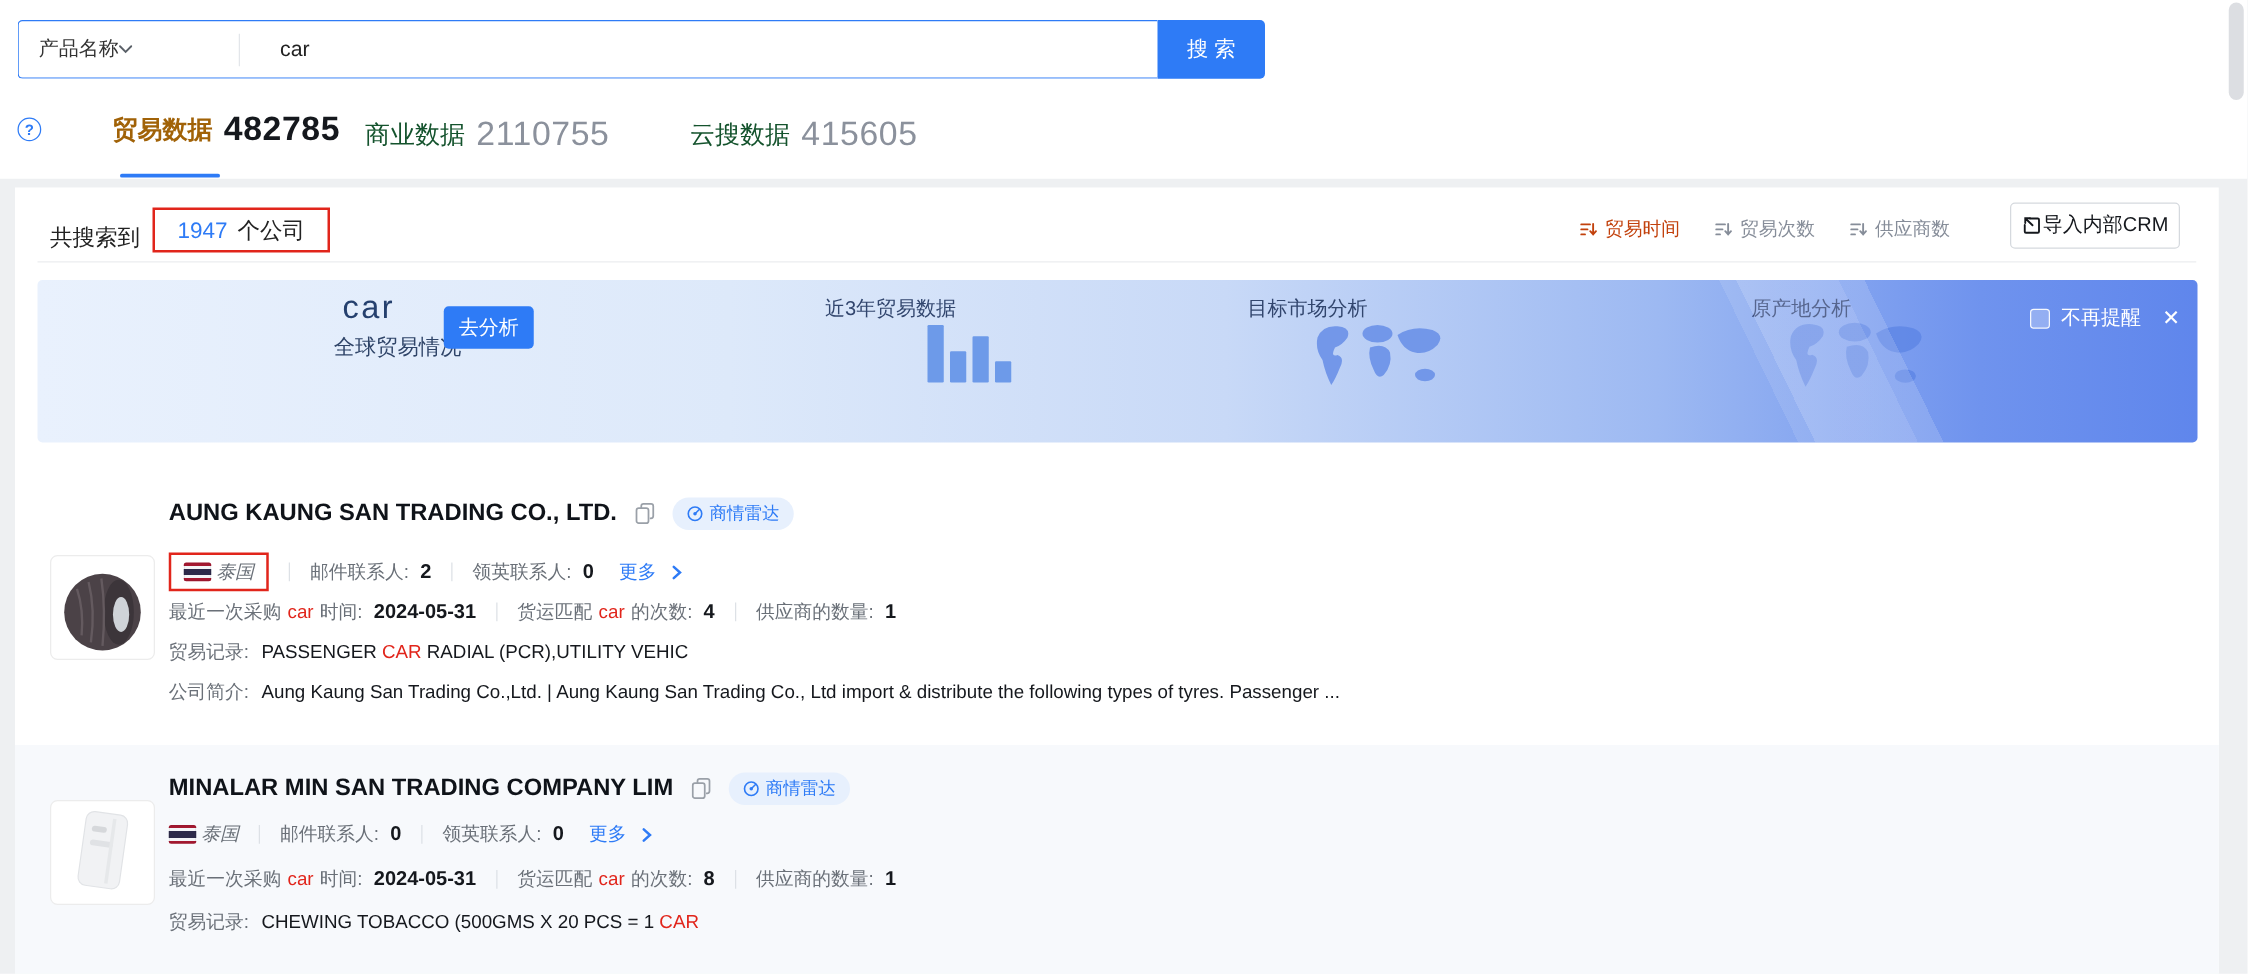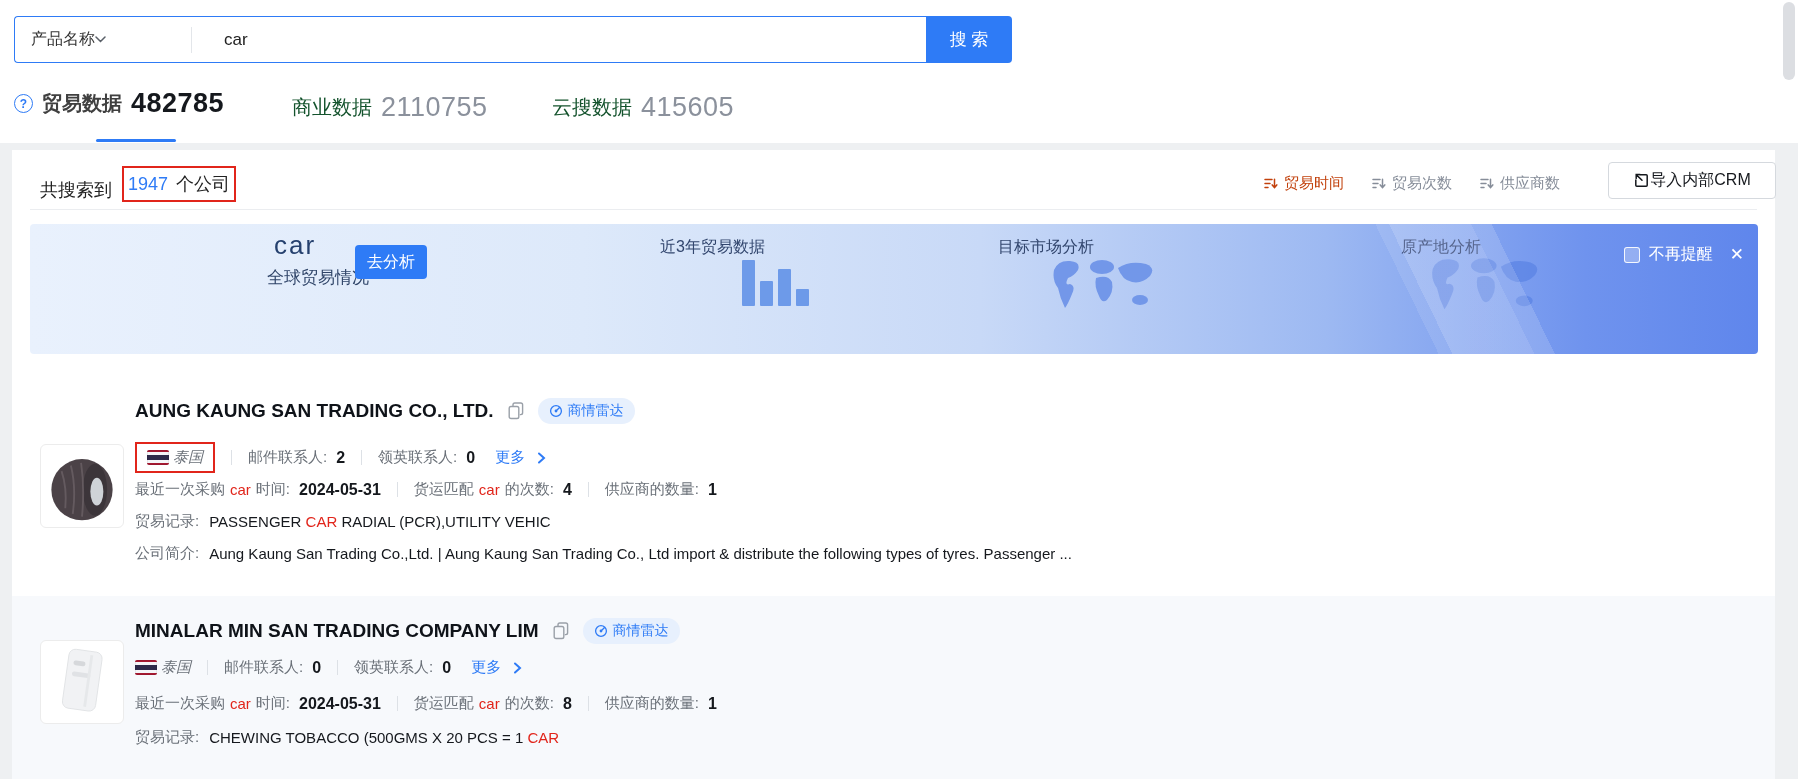--- a/index.html
+++ b/index.html
@@ -24,38 +24,38 @@
   .search-btn {
     position:absolute; left:926px; top:16px; width:86px; height:47px;
     background:#2e7bf6; color:#fff; font-size:17px; border:none;
     border-radius:0 4px 4px 0; cursor:pointer; font-family:inherit;
   }
   .tab { position:absolute; display:flex; align-items:center; cursor:pointer; }
   .tab-1 { left:14px; top:88px; }
   .tab-2 { left:292px; top:92px; }
   .tab-3 { left:552px; top:92px;align-items:center; }
   .help-icon { width:19px; height:19px; border:1.4px solid #2e7bf6; border-radius:50%; color:#2e7bf6; font-size:12px; font-weight:700; display:flex; align-items:center; justify-content:center; margin-right:9px; }
-  .tab-label-active { font-size:20px; font-weight:700; color:#404040; }
+  .tab-label-active { font-size:20px; font-weight:700; color:#a16207;margin-left:48px; }
   .tab-count-active { font-size:27px; font-weight:700; color:#15181d; margin-left:9px; letter-spacing:0.5px; }
   .tab-label { font-size:20px; color:#14532d; }
   .tab-count { font-size:27px; color:#8b919c; margin-left:9px; letter-spacing:0.5px; }
   .tab-underline { position:absolute; left:96px; top:139px; width:80px; height:3px; background:#2e7bf6; border-radius:2px; }
 
   
   .panel { position:absolute; left:12px; top:150px; width:1763px; height:629px; background:#fff; }
 
   .found { position:absolute; left:28px; top:16px; display:flex; align-items:flex-end; font-size:18px; color:#222; }
-  .red-box { border:2px solid #e1251b; padding:4px 4px; margin-left:10px; display:inline-flex; align-items:center; gap:8px; }
+  .red-box { border:2px solid #e1251b; padding:4px 18px; margin-left:10px; display:inline-flex; align-items:center; gap:8px; }
   .found-count { color:#2e7bf6; }
 
   .sort-group { position:absolute; left:1251px; top:24px; display:flex; align-items:center; gap:27px; font-size:15px; }
   .sort-item { display:flex; align-items:center; gap:6px; color:#868d99; cursor:pointer; }
   .sort-item.active { color:#c2410c; }
   .crm-btn {
-    position:absolute; left:1596px; top:12px; width:168px; height:37px;
+    position:absolute; left:1596px; top:12px; width:136px; height:37px;
     background:#fff; border:1px solid #d5d9de; border-radius:4px;
     display:flex; align-items:center; justify-content:center; gap:0;
     font-size:16px; color:#15181d; cursor:pointer; font-family:inherit;
   }
   .header-divider { position:absolute; left:18px; top:59px; width:1727px; height:1px; background:#ebedf0; }
 
   
   .banner {
     position:absolute; left:18px; top:74px; width:1728px; height:130px; border-radius:4px; overflow:hidden;
     background:linear-gradient(90deg,#e9f1fd 0%,#dde9fa 32%,#c8d9f7 55%,#9db9f2 75%,#6f93ee 90%,#5f86ec 100%);

